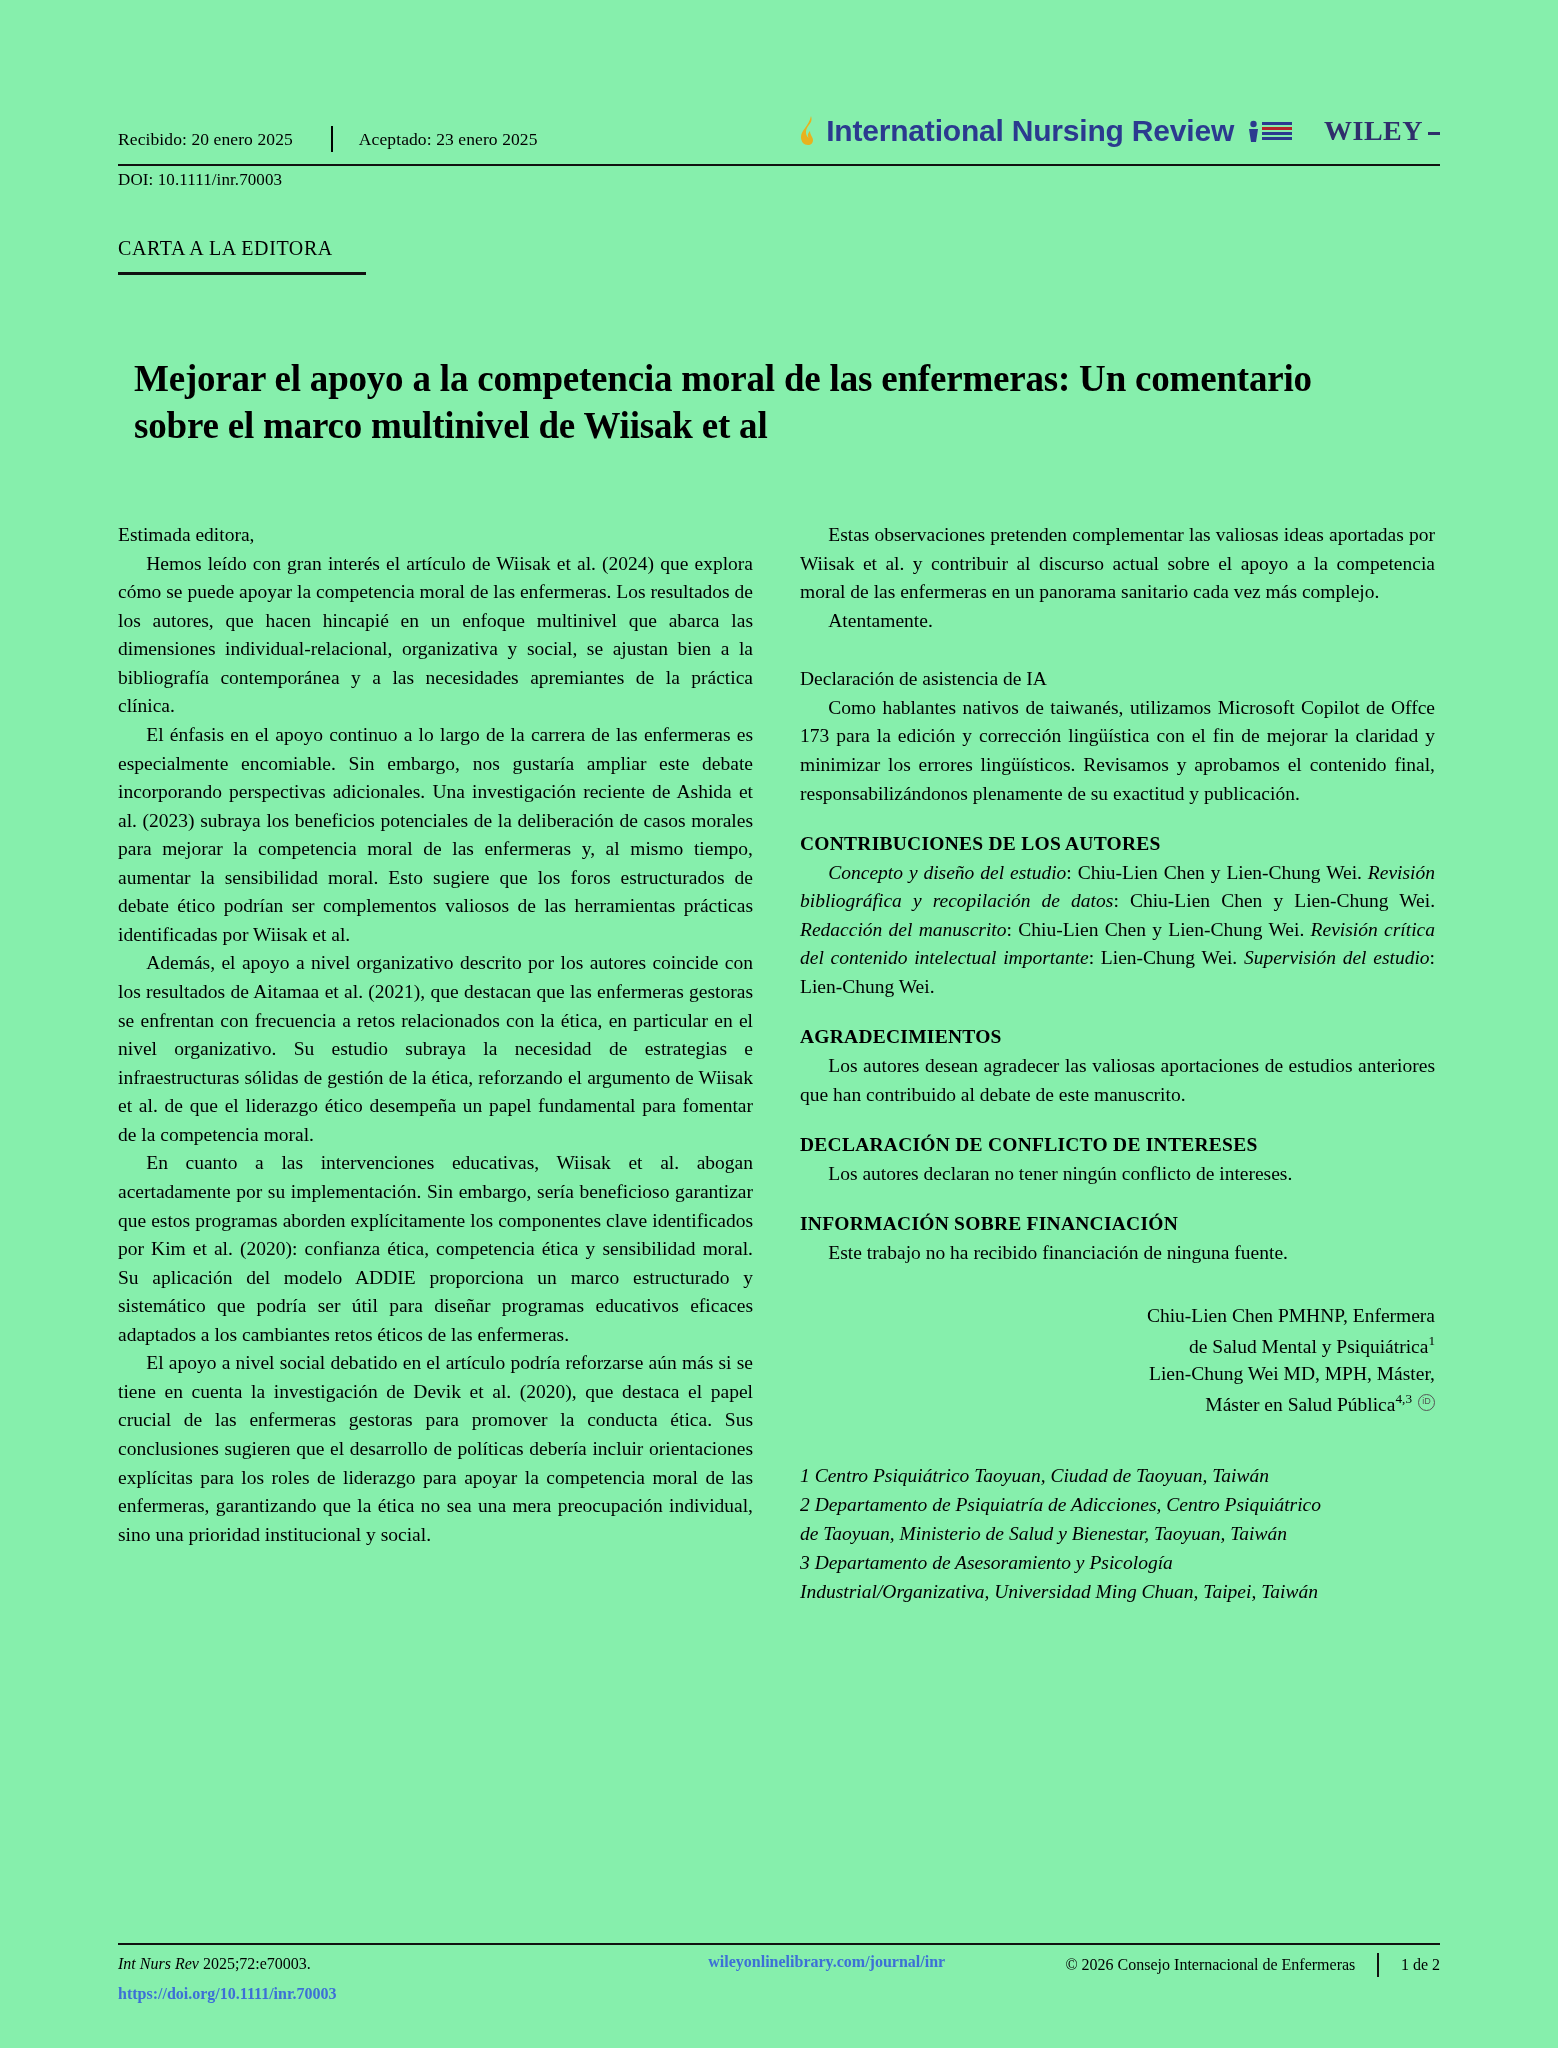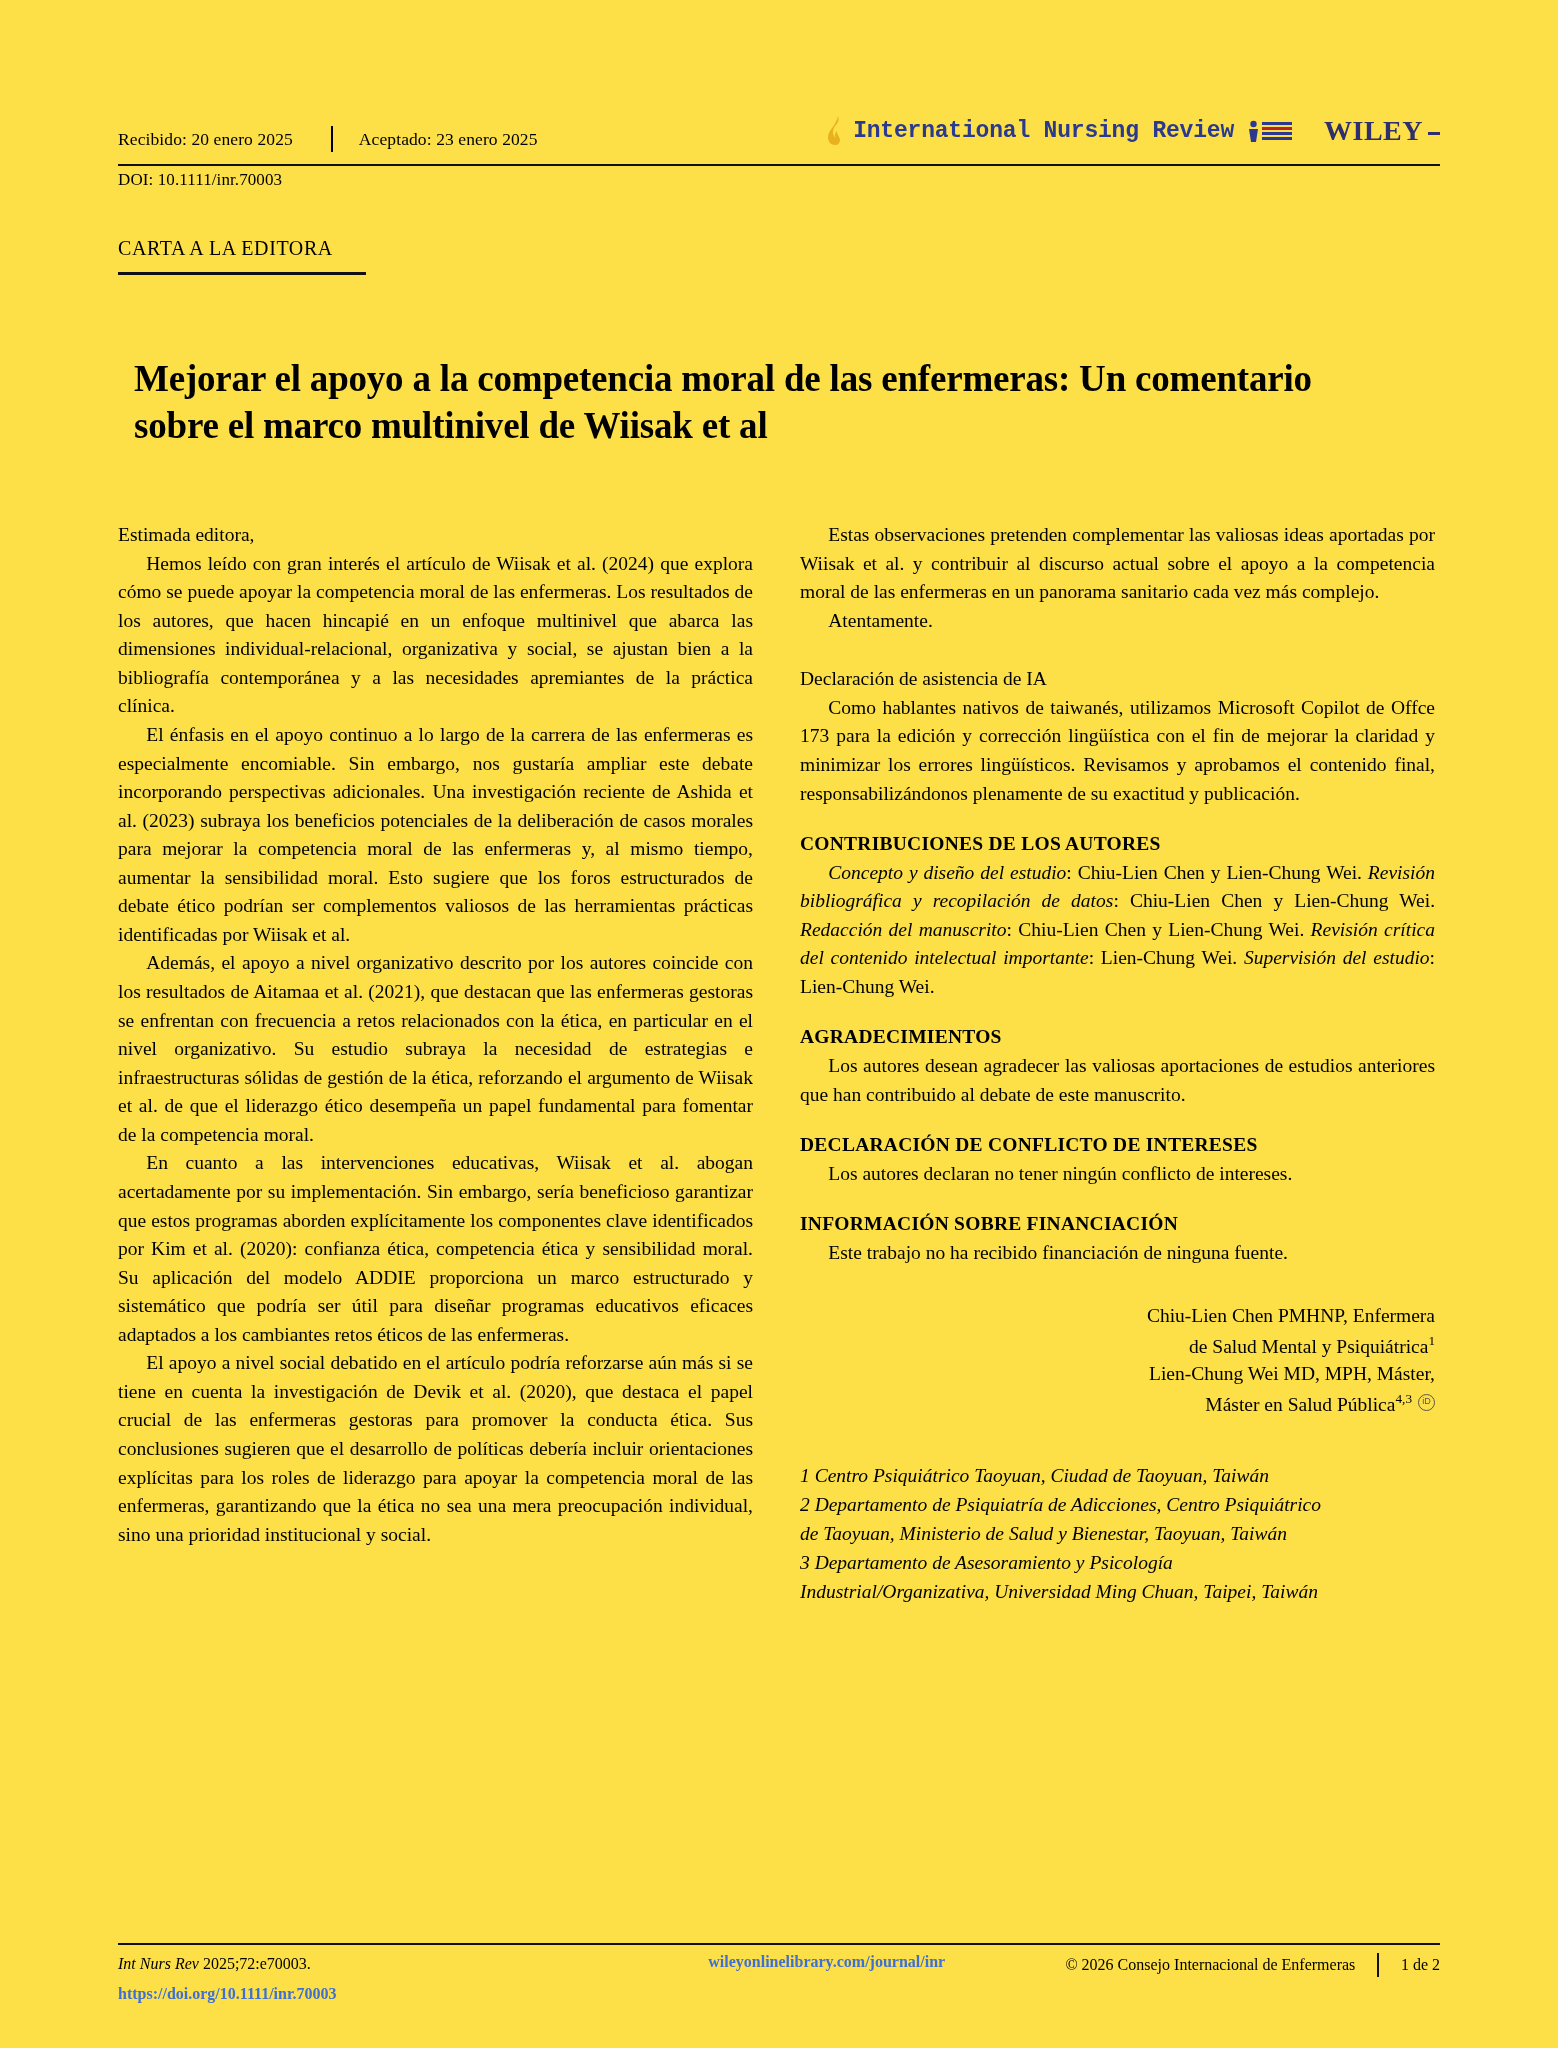--- a/index.html
+++ b/index.html
@@ -8,21 +8,21 @@
     background: #ffffff;
   }
   body {
     font-family: "Liberation Serif", "DejaVu Serif", serif;
     color: #000000;
   }
   .page {
     position: relative;
     width: 1558px;
     height: 2048px;
-    background: #fde047;
+    background: #86efac;
     box-sizing: border-box;
     padding: 0;
     overflow: hidden;
   }
 
   
   .header {
     position: absolute;
     left: 118px;
     top: 126px;
@@ -72,23 +72,23 @@
     align-items: center;
     height: 46px;
   }
   .flame-icon {
     width: 20px;
     height: 30px;
     margin-right: 6px;
     flex: none;
   }
   .journal-name {
-    font-family: Liberation Mono, monospace;
-    font-weight: bold;
-    font-size: 23px;
+    font-family: Liberation Sans, sans-serif;
+    font-weight: bold;
+    font-size: 30px;
     color: #2b3a8f;
     letter-spacing: -0.2px;
     white-space: nowrap;
   }
   .icn-mark {
     display: flex;
     align-items: center;
     margin-left: 14px;
     margin-right: 6px;
   }

